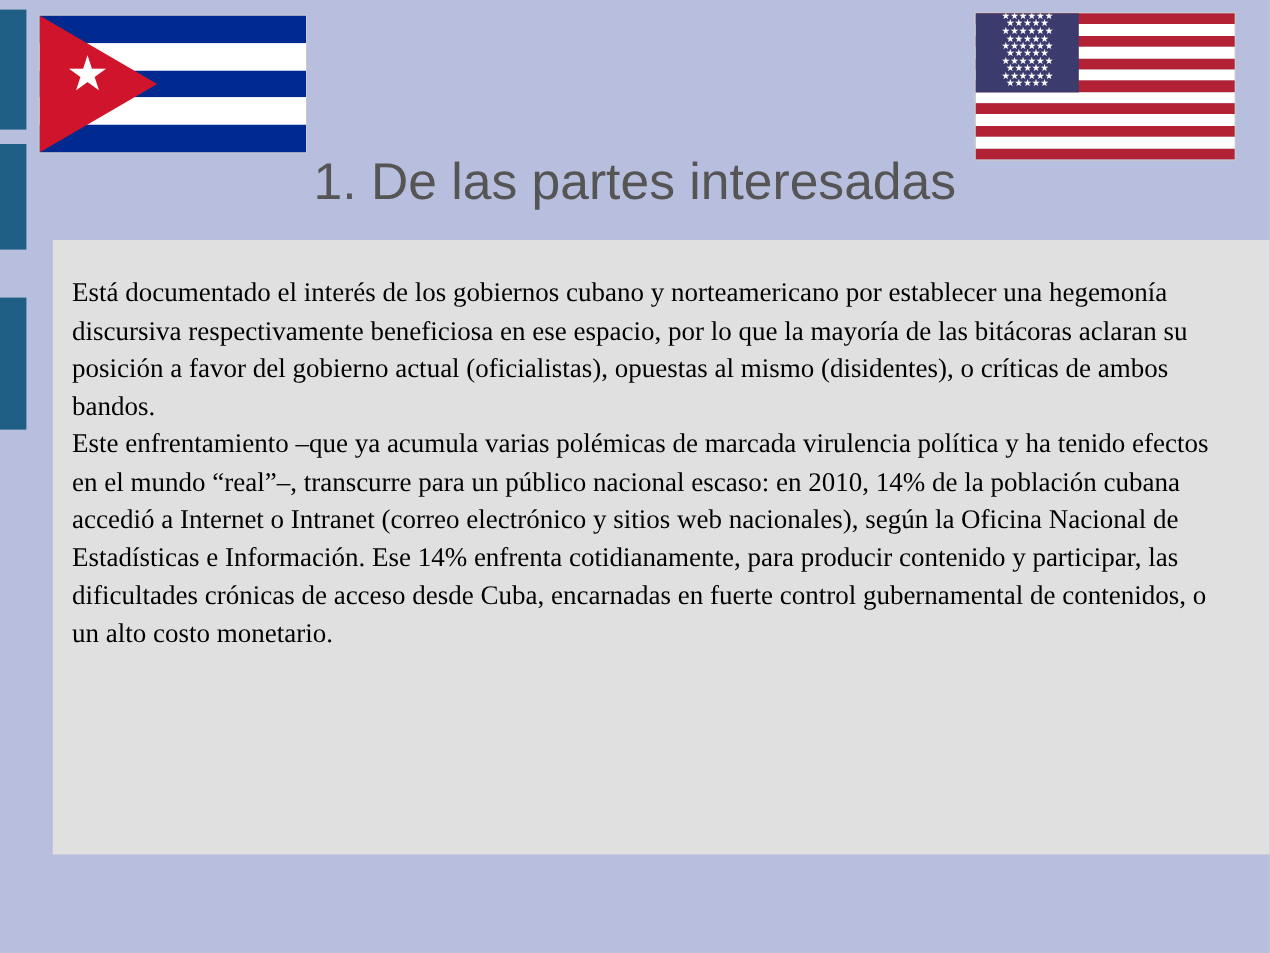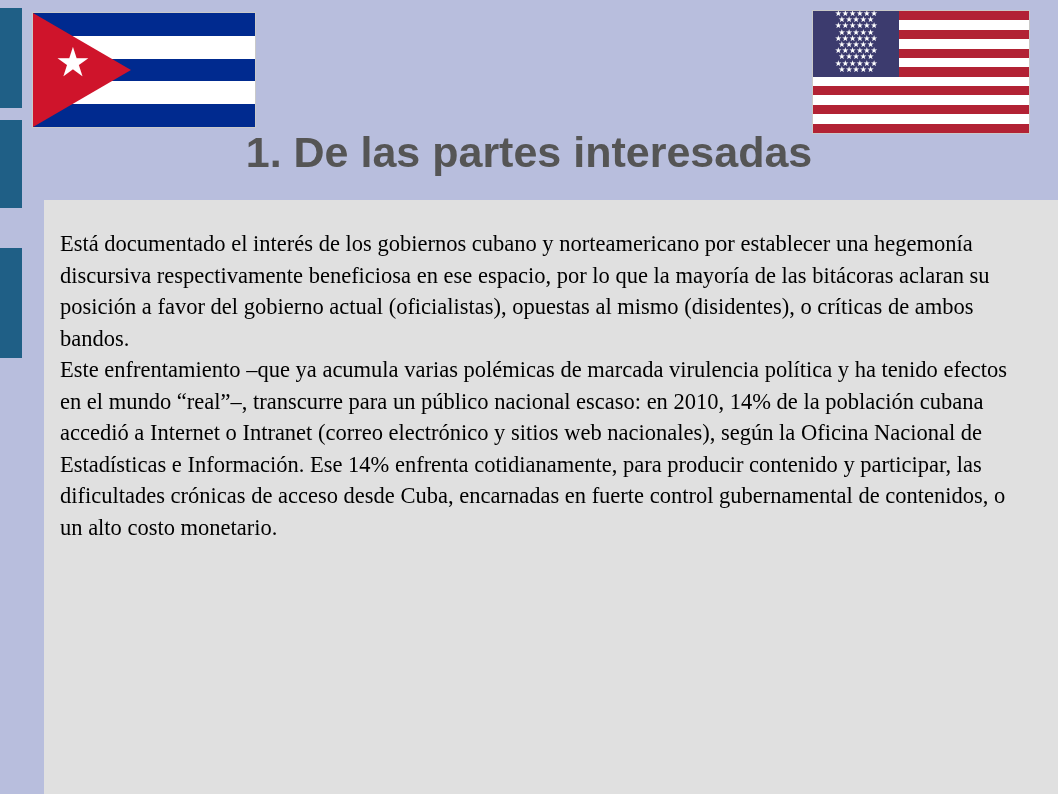--- a/index.html
+++ b/index.html
@@ -108,32 +108,32 @@
   .usa-canton .starrow.offset { padding: 0 7px; }
 
   
   .title {
     position: absolute;
     left: 0;
     right: 0;
     top: 128px;
     text-align: center;
     font-size: 43px;
-    font-weight: bold;
+    font-weight: normal;
     color: #555555;
     letter-spacing: 0px;
   }
 
   
   .body-panel {
     position: absolute;
     left: 44px;
     top: 200px;
     width: 1014px;
-    height: 594px;
+    height: 512px;
     background: #e0e0e0;
   }
   .body-text {
     padding: 28px 36px 0 16px;
     font-family: "Liberation Serif", serif;
     font-size: 22.5px;
     line-height: 31.5px;
     color: #000000;
     text-align: left;
   }

